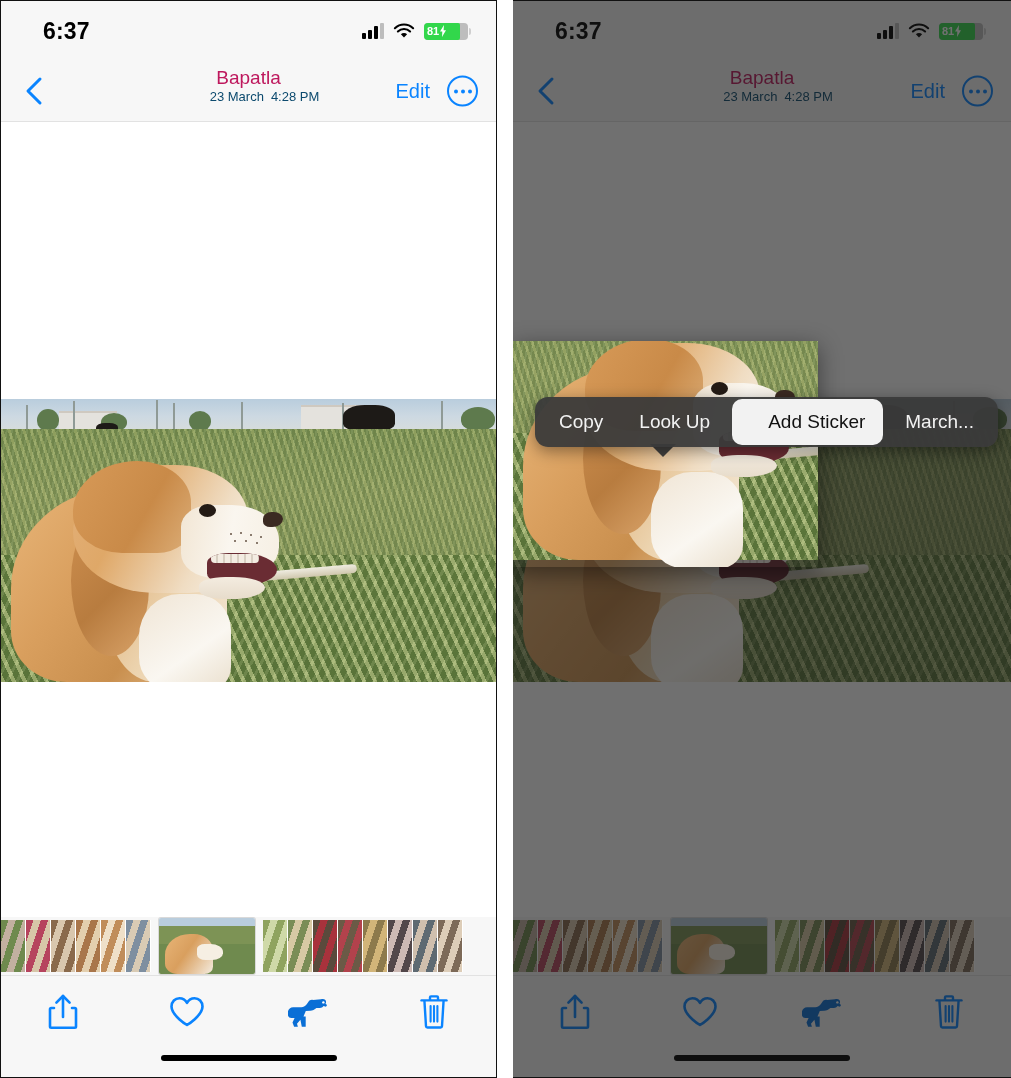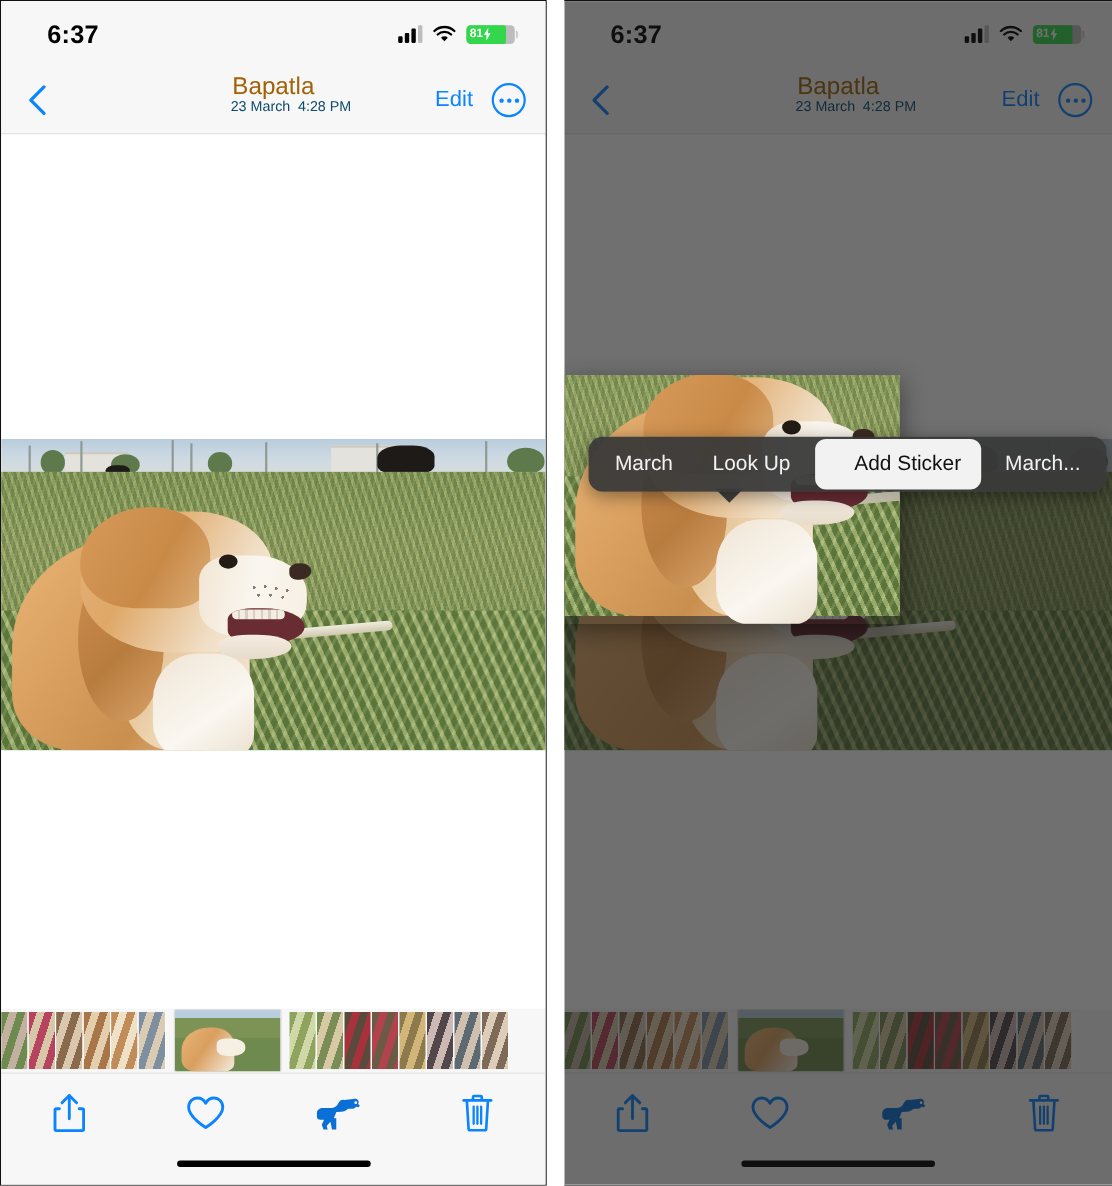--- a/index.html
+++ b/index.html
@@ -150,22 +150,22 @@
     cursor: pointer;
   }
   .nav-title-wrap {
     position: absolute;
     left: 0; right: 0;
     top: 6px;
     text-align: center;
     pointer-events: none;
   }
   .nav-title {
-    font-size: 22px;
-    color: #a16207;
+    font-size: 19px;
+    color: #be185d;
     line-height: 21px;
   }
   .nav-sub {
     font-size: 13px;
     color: #0c4a6e;
     line-height: 17px;
     margin-left: 32px;
   }
   .nav-sub .sep { display: inline-block; width: 7px; }
   .nav-edit {
@@ -882,20 +882,20 @@
               </div>
             <div class="chin"></div>
           </div>
         </div>
       </div>
     </div>
 
     <div class="ctx-arrow"></div>
 
     <div class="ctxmenu">
-        <div class="mi">March</div>
+        <div class="mi">Copy</div>
         <div class="mi">Look Up</div>
         <div class="mi active">Add Sticker</div>
         <div class="mi">March...</div>
       </div>
   </div>
 
 </div>
 
 </body></html>

